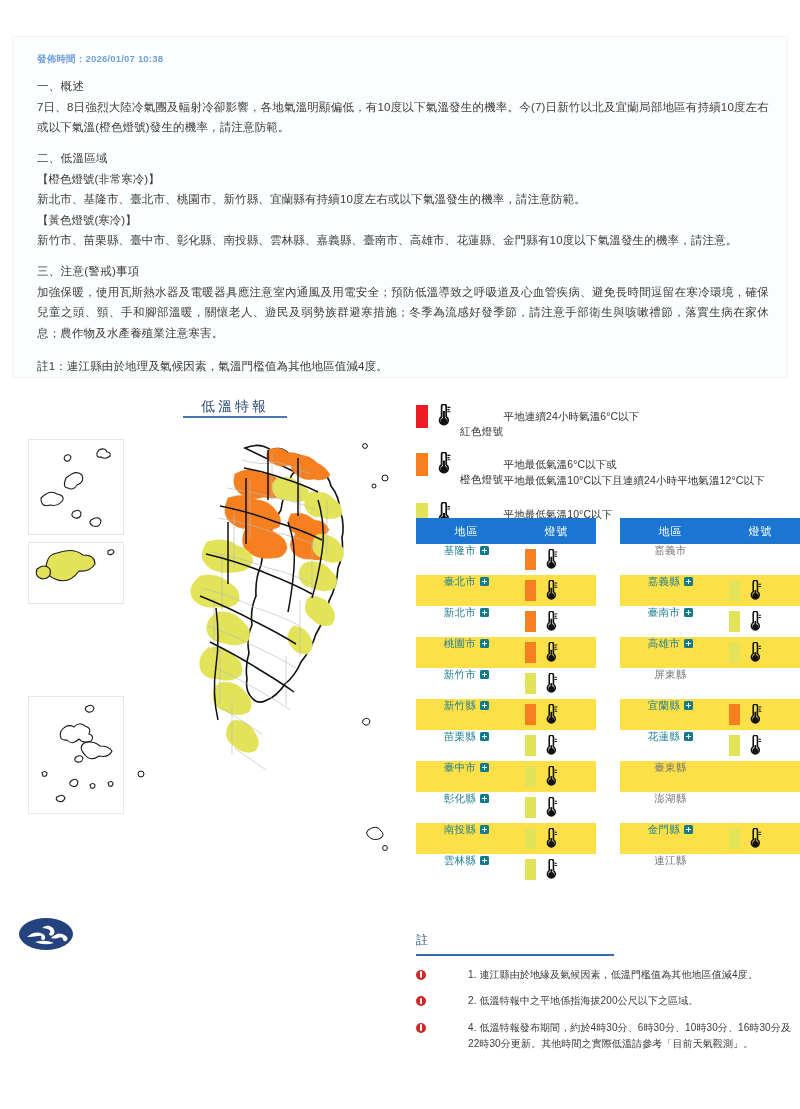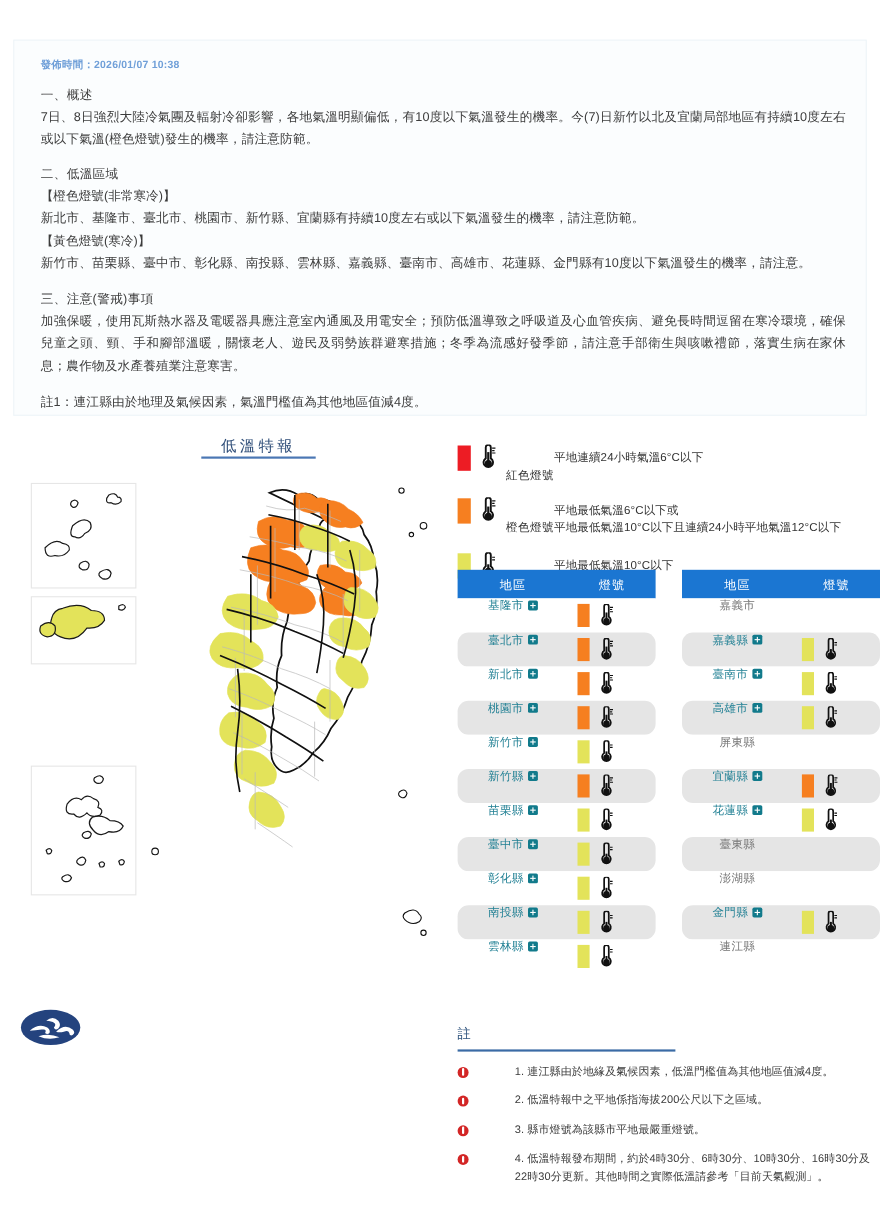--- a/index.html
+++ b/index.html
@@ -159,21 +159,21 @@
     font-size: 11px;
     letter-spacing: 1px;
   }
   .th-region { flex: 0 0 56%; text-align: center; }
   .th-light  { flex: 1;        text-align: center; }
   .trow {
     height: 31px;
     display: flex;
     background: #ffffff;
   }
-  .trow.alt { background: #e5e5e5; border-radius: 10px; }
+  .trow.alt { background: #fde047; }
   .td-region {
     flex: 0 0 56%;
     text-align: center;
     font-size: 10.5px;
     letter-spacing: .3px;
     white-space: nowrap;
   }
   .td-region.linked { color: #1f7f93; }
   .td-region.plain  { color: #767676; }
   .plus-ic {
@@ -719,23 +719,19 @@
           <div class="note-item">
             <span class="note-bullet"></span>
             <span class="note-text">1. 連江縣由於地緣及氣候因素，低溫門檻值為其他地區值減4度。</span>
           </div>
           <div class="note-item">
             <span class="note-bullet"></span>
             <span class="note-text">2. 低溫特報中之平地係指海拔200公尺以下之區域。</span>
           </div>
           <div class="note-item">
             <span class="note-bullet"></span>
-            <span class="note-text">3. 縣市燈號為該縣市平地最嚴重燈號。</span>
-          </div>
-          <div class="note-item">
-            <span class="note-bullet"></span>
             <span class="note-text">4. 低溫特報發布期間，約於4時30分、6時30分、10時30分、16時30分及22時30分更新。其他時間之實際低溫請參考「目前天氣觀測」。</span>
           </div>
         </div>
     </div>
 
   </div>
 </div>
 
 </body></html>

